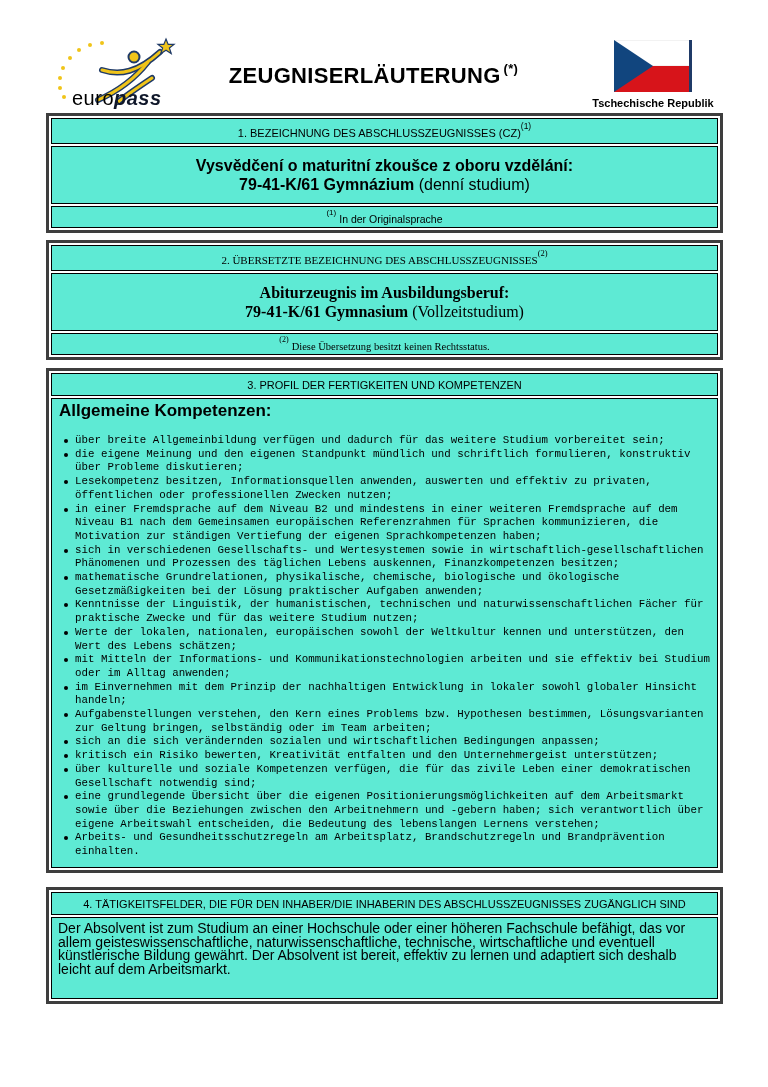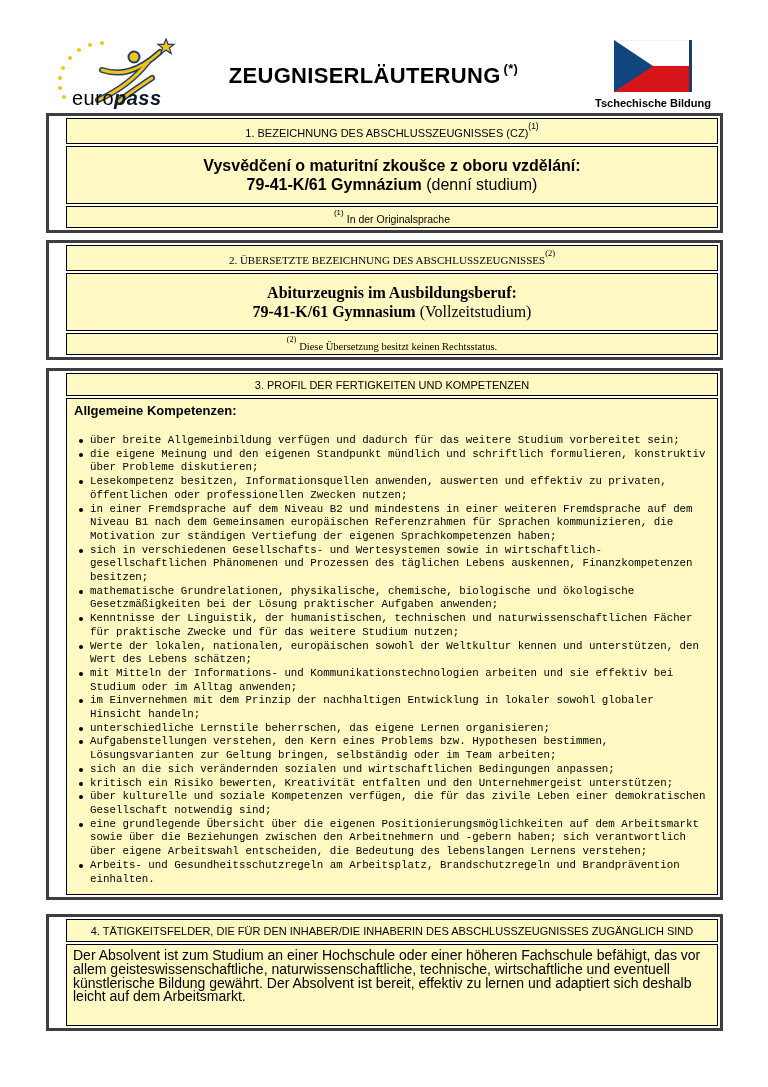--- a/index.html
+++ b/index.html
@@ -21,31 +21,31 @@
   .doc-title sup { font-size:13px; position:relative; top:-2px; margin-left:3px; }
   .flag-wrap { width:140px; flex:none; text-align:center; padding-top:2px; }
   .flag-wrap svg { display:block; margin:0 auto 5px auto; }
   .flag-label { font-size:11px; font-weight:bold; white-space:nowrap; }
   
   .content { padding:3px 45px 0 46px; }
   .box { border:3px solid #3E3E3E; padding:2px; background:#fff; }
   .box-s1 { margin-bottom:7px; }
   .box-s2 { margin-bottom:8px;font-family:Liberation Serif, serif; }
   .box-s3 { margin-bottom:14px; }
-  .cell { border:1px solid #000; background:#fef9c3;margin-left:15px; }
+  .cell { border:1px solid #000; background:#5eead4; }
   .cell + .cell { margin-top:2px; }
   .cell-head { text-align:center; font-size:11px; padding:5px 2px 4px 2px; }
   .cell-head sup { font-size:8.5px; position:relative; top:-3px; }
   .cell-title { text-align:center; font-weight:bold; font-size:16px; line-height:19px; padding:9px 4px; }
   .cell-title .normal { font-weight:normal; }
   .cell-foot { text-align:center; font-size:10.5px; padding:4px 2px 3px 2px; }
   .cell-foot sup { font-size:8px; position:relative; top:-3px; margin-right:3px; }
   
   .cell-profile { padding:5px 6px 8px 7px; min-height:428px; font-size:10.8px; line-height:13.7px; }
-  .subhead { font-weight:bold; font-size:13px; margin:0; }
+  .subhead { font-weight:bold; font-size:17px; margin:0; }
   ul.bullets { margin:16px 0 0 0; padding:0 0 0 16px; list-style:none; }
   ul.bullets li { position:relative; margin:0; padding:0;font-family:Liberation Mono, monospace; }
   ul.bullets li::before {
     content:""; position:absolute; left:-11px; top:5px;
     width:4px; height:4px; border-radius:50%; background:#000;
   }
   
   .cell-jobs { padding:4px 6px 6px 6px; min-height:82px; font-size:14px; line-height:13.7px; }
 </style>
 </head>
@@ -92,21 +92,21 @@
       <h1 class="doc-title"><span>ZEUGNISERLÄUTERUNG</span><sup>(*)</sup></h1>
     </div>
 
     <div class="flag-wrap">
       <svg width="78" height="52" viewBox="0 0 78 52">
         <rect x="0" y="0" width="76" height="26" fill="#FFFFFF" stroke="#cccccc" stroke-width="0.5"></rect>
         <rect x="0" y="26" width="76" height="26" fill="#D7141A"></rect>
         <polygon points="0,0 39,26 0,52" fill="#11457E"></polygon>
         <rect x="75" y="0" width="3" height="52" fill="#1F3A67"></rect>
       </svg>
-      <div class="flag-label">Tschechische Bildung</div>
+      <div class="flag-label">Tschechische Republik</div>
     </div>
   </div>
 
   <div class="content">
 
     <section class="box box-s1">
       <div class="cell cell-head"><span>1. BEZEICHNUNG DES ABSCHLUSSZEUGNISSES (CZ)</span><sup>(1)</sup></div>
       <div class="cell cell-title">
         <div>Vysvědčení o maturitní zkoušce z oboru vzdělání:</div>
         <div><span>79-41-K/61 Gymnázium</span> <span class="normal">(denní studium)</span></div>
@@ -131,21 +131,20 @@
           <li>über breite Allgemeinbildung verfügen und dadurch für das weitere Studium vorbereitet sein;</li>
           <li>die eigene Meinung und den eigenen Standpunkt mündlich und schriftlich formulieren, konstruktiv über Probleme diskutieren;</li>
           <li>Lesekompetenz besitzen, Informationsquellen anwenden, auswerten und effektiv zu privaten, öffentlichen oder professionellen Zwecken nutzen;</li>
           <li>in einer Fremdsprache auf dem Niveau B2 und mindestens in einer weiteren Fremdsprache auf dem Niveau B1 nach dem Gemeinsamen europäischen Referenzrahmen für Sprachen kommunizieren, die Motivation zur ständigen Vertiefung der eigenen Sprachkompetenzen haben;</li>
           <li>sich in verschiedenen Gesellschafts- und Wertesystemen sowie in wirtschaftlich-gesellschaftlichen Phänomenen und Prozessen des täglichen Lebens auskennen, Finanzkompetenzen besitzen;</li>
           <li>mathematische Grundrelationen, physikalische, chemische, biologische und ökologische Gesetzmäßigkeiten bei der Lösung praktischer Aufgaben anwenden;</li>
           <li>Kenntnisse der Linguistik, der humanistischen, technischen und naturwissenschaftlichen Fächer für praktische Zwecke und für das weitere Studium nutzen;</li>
           <li>Werte der lokalen, nationalen, europäischen sowohl der Weltkultur kennen und unterstützen, den Wert des Lebens schätzen;</li>
           <li>mit Mitteln der Informations- und Kommunikationstechnologien arbeiten und sie effektiv bei Studium oder im Alltag anwenden;</li>
           <li>im Einvernehmen mit dem Prinzip der nachhaltigen Entwicklung in lokaler sowohl globaler Hinsicht handeln;</li>
-          <li>unterschiedliche Lernstile beherrschen, das eigene Lernen organisieren;</li>
           <li>Aufgabenstellungen verstehen, den Kern eines Problems bzw. Hypothesen bestimmen, Lösungsvarianten zur Geltung bringen, selbständig oder im Team arbeiten;</li>
           <li>sich an die sich verändernden sozialen und wirtschaftlichen Bedingungen anpassen;</li>
           <li>kritisch ein Risiko bewerten, Kreativität entfalten und den Unternehmergeist unterstützen;</li>
           <li>über kulturelle und soziale Kompetenzen verfügen, die für das zivile Leben einer demokratischen Gesellschaft notwendig sind;</li>
           <li>eine grundlegende Übersicht über die eigenen Positionierungsmöglichkeiten auf dem Arbeitsmarkt sowie über die Beziehungen zwischen den Arbeitnehmern und -gebern haben; sich verantwortlich über eigene Arbeitswahl entscheiden, die Bedeutung des lebenslangen Lernens verstehen;</li>
           <li>Arbeits- und Gesundheitsschutzregeln am Arbeitsplatz, Brandschutzregeln und Brandprävention einhalten.</li>
         </ul>
       </div>
     </section>
 

